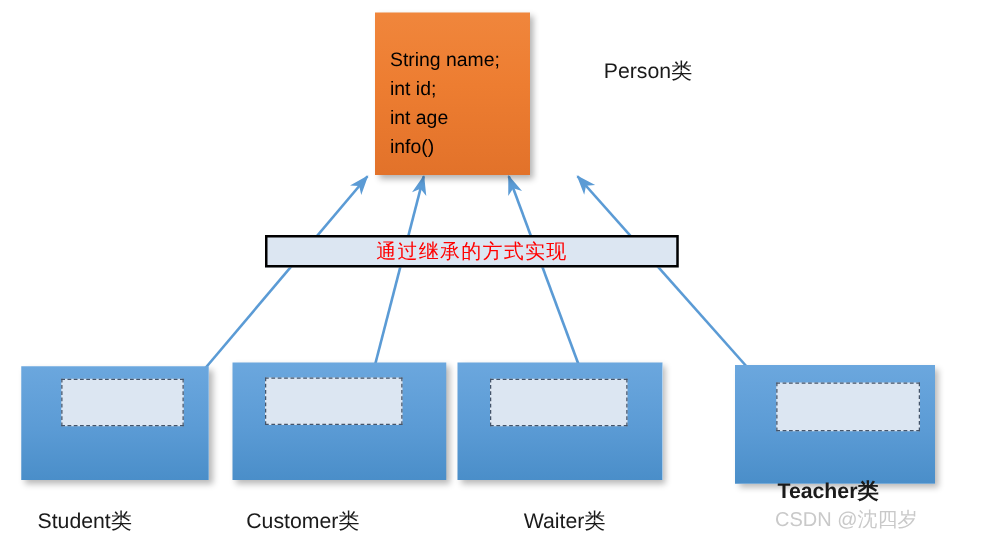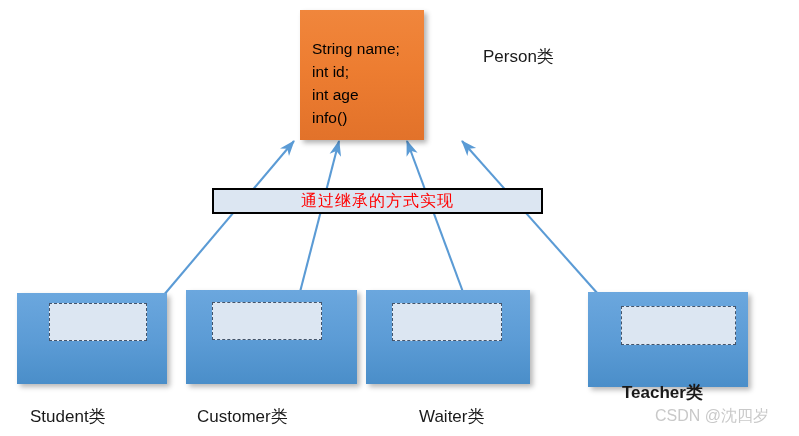--- a/index.html
+++ b/index.html
@@ -86,21 +86,21 @@
     position: absolute;
     color: #1a1a1a;
     font-size: 17px;
     white-space: nowrap;
     z-index: 4;
   }
 
   
   .watermark {
     position: absolute;
-    left: 655px;
+    left: 620px;
     top: 406px;
     color: #c9c9c9;
     font-size: 16px;
     white-space: nowrap;
     z-index: 5;
   }
 </style>
 </head>
 <body>
 

